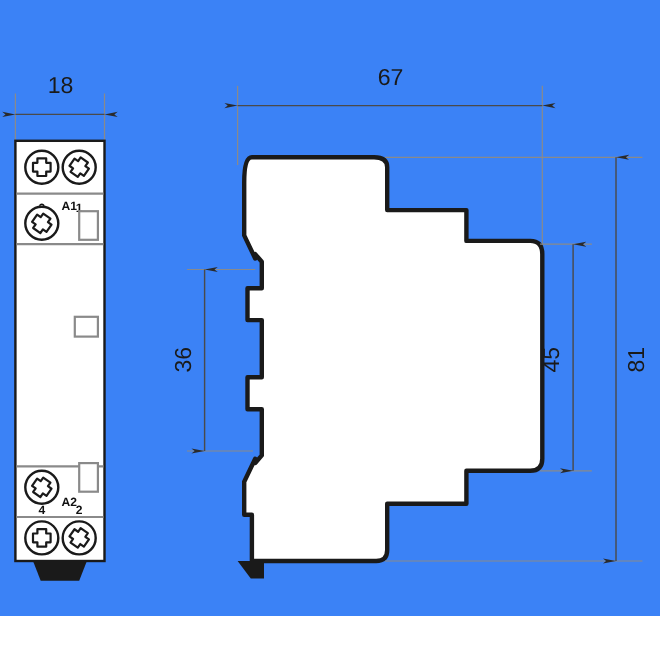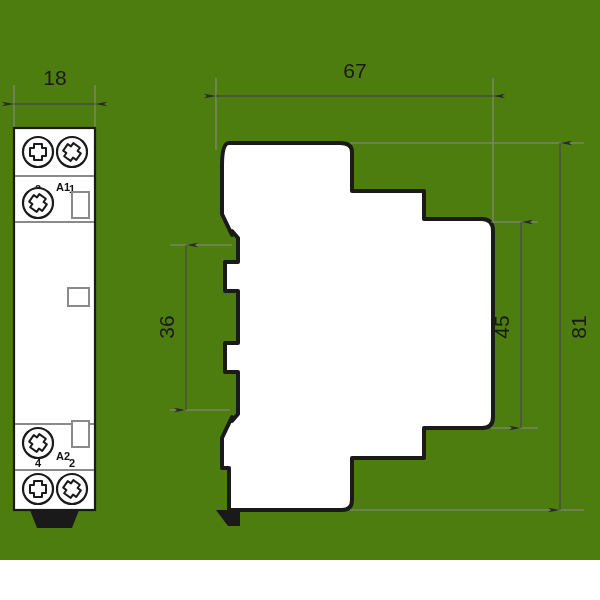--- a/index.html
+++ b/index.html
@@ -4,21 +4,21 @@
 <style>
   html, body {
     margin: 0;
     padding: 0;
     background: #ffffff;
   }
   #page {
     position: relative;
     width: 600px;
     height: 560px;
-    background: #4d7c0f;
+    background: #3b82f6;
     overflow: hidden;
     font-family: "Liberation Sans", sans-serif;
   }
   svg.drawing {
     position: absolute;
     left: 0;
     top: 0;
     width: 600px;
     height: 600px;
   }

